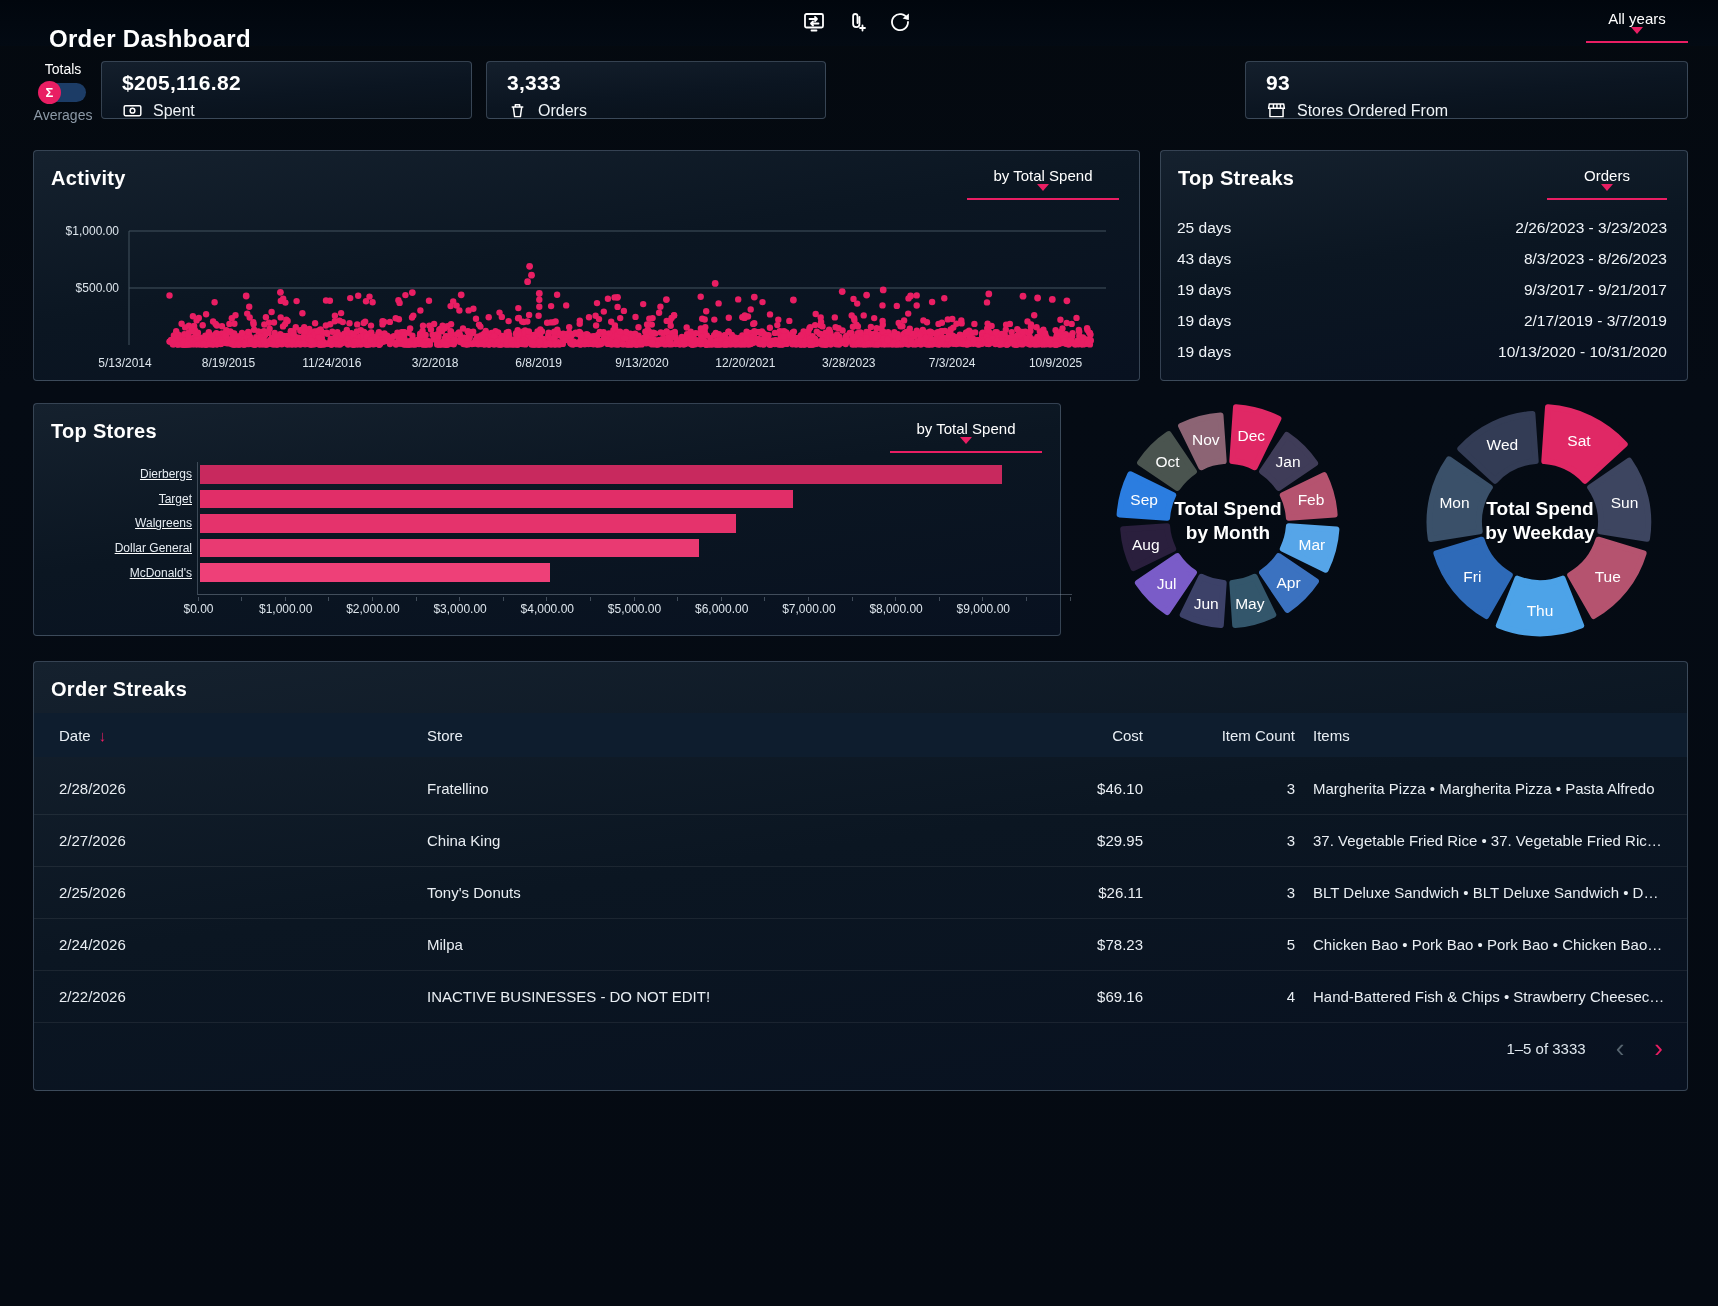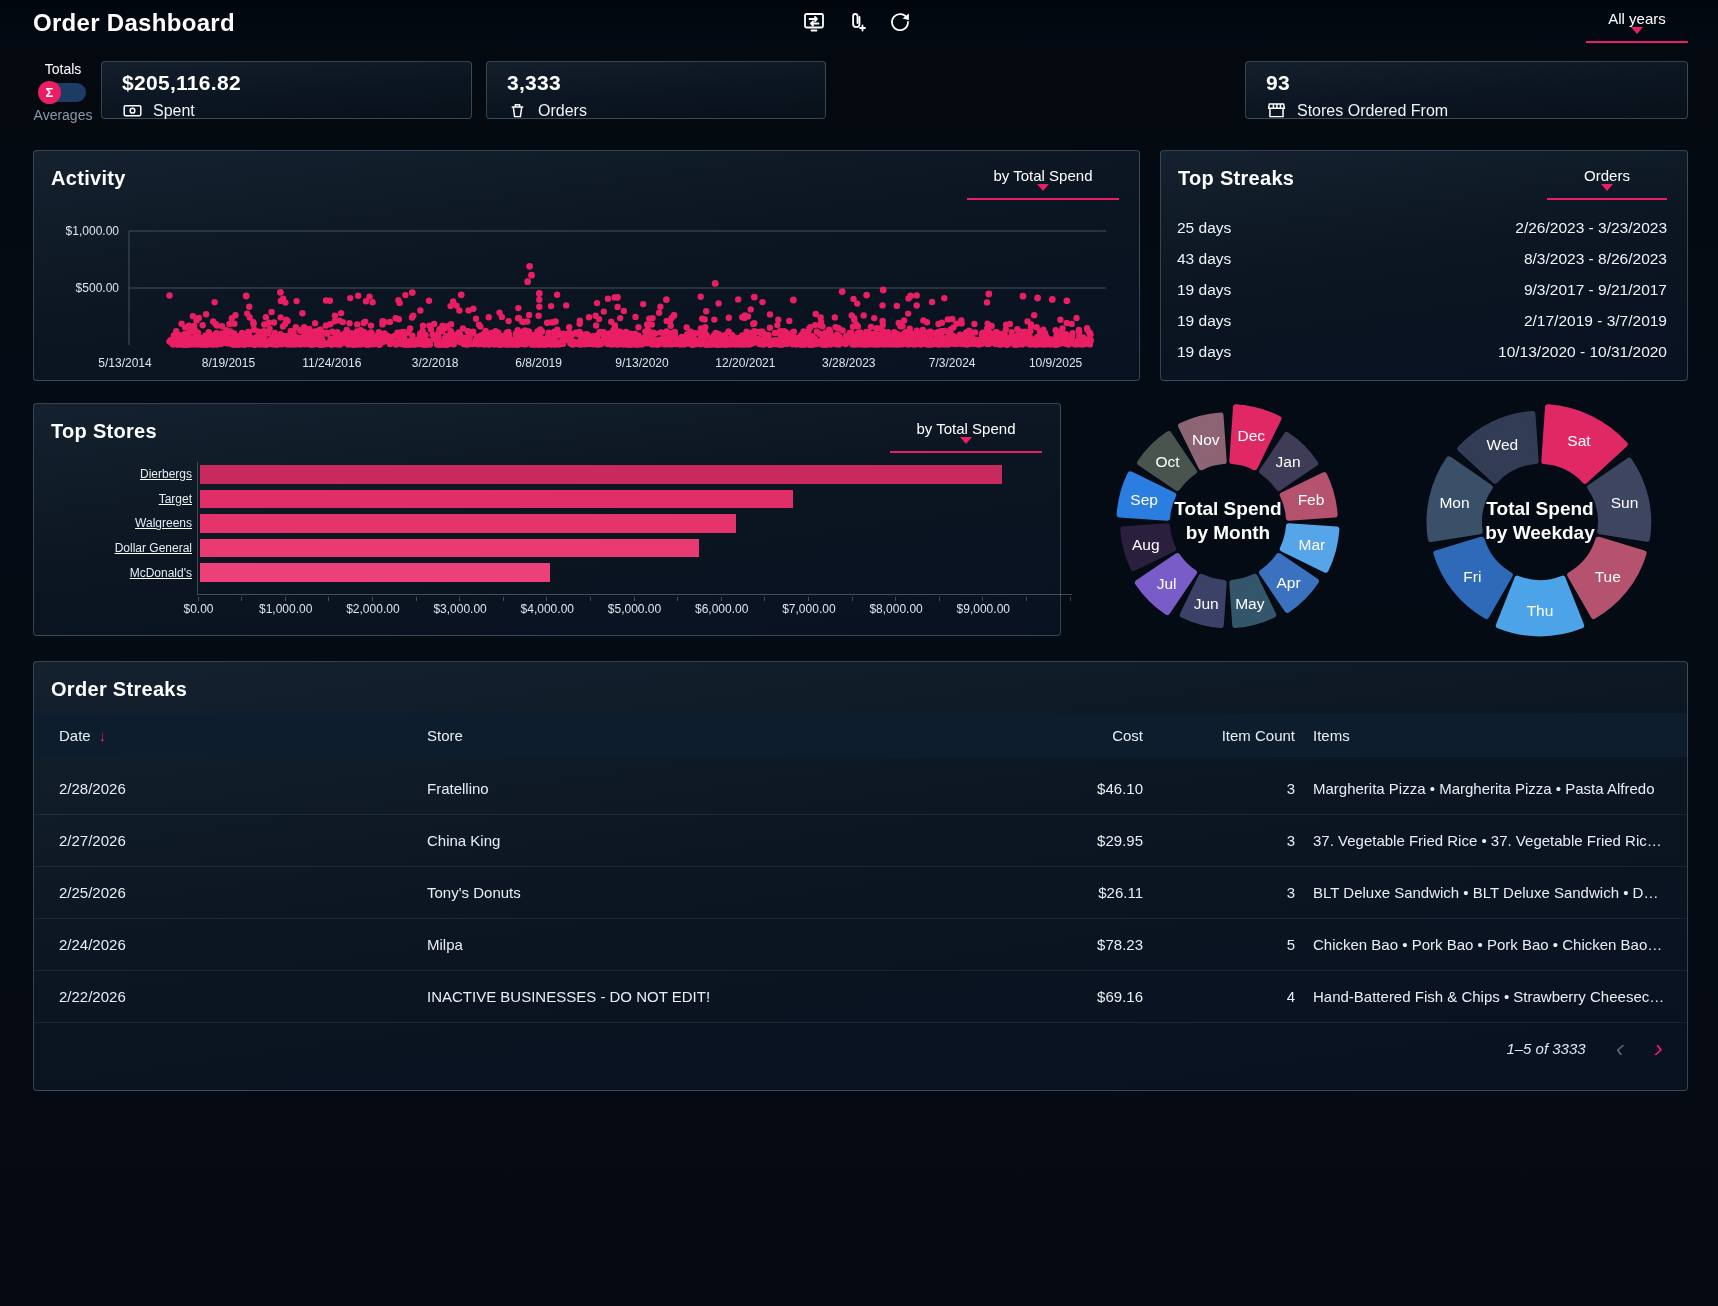--- a/index.html
+++ b/index.html
@@ -62,32 +62,32 @@
   .donut-label{fill:#fff;font-size:15.5px;text-anchor:middle;dominant-baseline:central;}
   .donut-center{fill:#fff;font-size:19px;font-weight:bold;text-anchor:middle;}
 
   #history-panel{left:33px;top:661px;width:1655px;height:430px;}
   .oh-head{position:absolute;left:0;right:0;top:51px;height:44px;background:#0e1d2e;display:grid;grid-template-columns:368px 546px 170px 152px 1fr;align-items:center;padding:0 22px 0 25px;box-sizing:border-box;font-size:15px;color:#e8eef4;}
   .oh-body{position:absolute;left:0;right:0;top:101px;}
   .oh-row{display:grid;grid-template-columns:368px 546px 170px 152px 1fr;align-items:center;height:52px;padding:0 22px 0 25px;box-sizing:border-box;font-size:15px;color:#e9eef3;border-bottom:1px solid rgba(255,255,255,.07);}
   .cell-r{text-align:right;}
   .cell-items{padding-left:18px;white-space:nowrap;overflow:hidden;text-overflow:ellipsis;}
   .sort-arrow{color:var(--accent);font-size:15px;margin-left:8px;}
-  .oh-pager{position:absolute;right:24px;top:376px;display:flex;align-items:center;gap:30px;font-size:15px;color:#dfe7ee;font-style:italic;}
+  .oh-pager{position:absolute;right:24px;top:376px;display:flex;align-items:center;gap:30px;font-size:15px;color:#dfe7ee;}
   .pg-prev{color:#56646f;font-size:26px;line-height:20px;cursor:default;}
   .pg-next{color:var(--accent);font-size:26px;line-height:20px;cursor:pointer;}
   .dd-sm{position:absolute;top:16px;}
 </style>
 </head>
 <body>
 
 <div class="root">
 
   <header class="topbar">
-    <h1 class="app-title" style="margin:0;">Order Dashboard</h1>
+    <h1 class="app-title" style="margin:16px;">Order Dashboard</h1>
     <div class="topbar-icons">
       <div class="tb-btn">
         <svg viewBox="0 0 24 24">
           <rect x="3" y="4" width="18" height="13.5" rx="1.5"></rect>
           <path d="M7.5 9h7.5 M15 9l-2-2 M15 9l-2 2"></path>
           <path d="M16.5 13.5H9 M9 13.5l2-2 M9 13.5l2 2"></path>
           <path d="M9.5 20.5h5"></path>
         </svg>
       </div>
       <div class="tb-btn">

